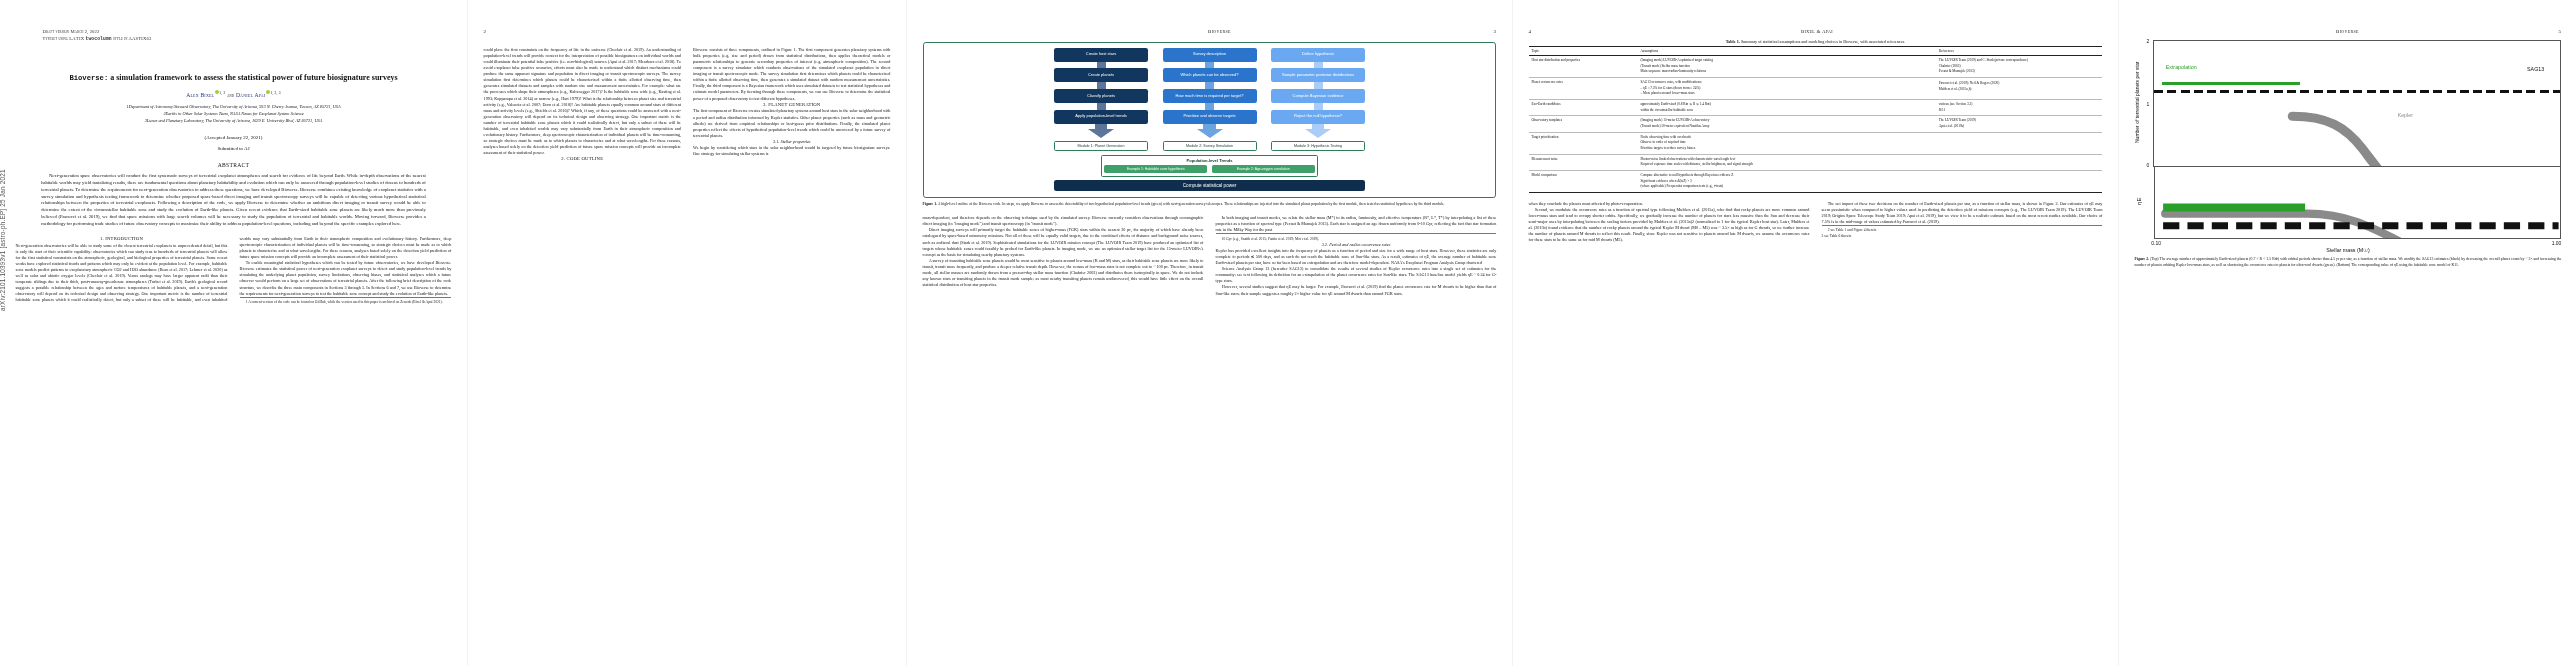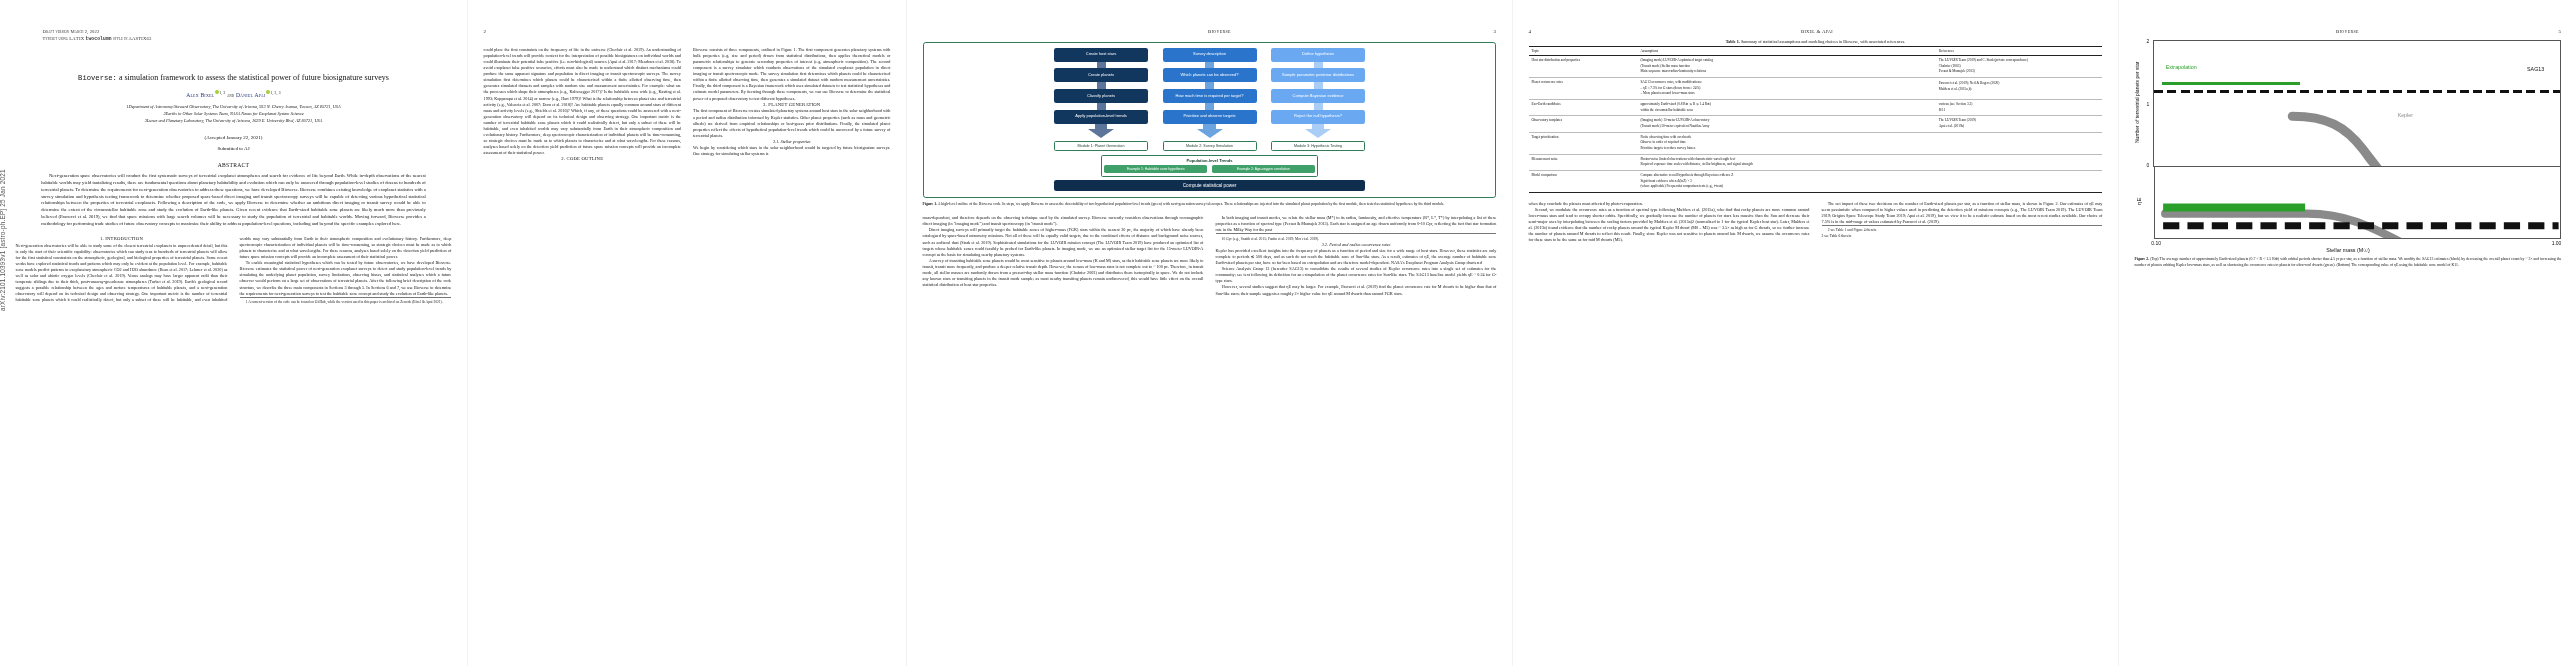--- a/index.html
+++ b/index.html
@@ -44,21 +44,21 @@
     color:#333;
     letter-spacing:0.1px;
     line-height:1.45;
     margin-left:27px;
   }
   .draftline .tt { font-family:"Liberation Mono", monospace; font-weight:bold; font-variant:normal; }
 
   .paper-title {
     text-align:center;
     font-size:8px;
-    font-weight:normal;
+    font-weight:bold;
     margin:30px 5.6px 0 5.6px;
     line-height:1.25;
   }
   .paper-title .mono { font-family:"Liberation Mono", monospace; font-size:7.2px; }
 
   .authors {
     text-align:center;
     font-variant:small-caps;
     font-size:5.6px;
     color:#24357a;

